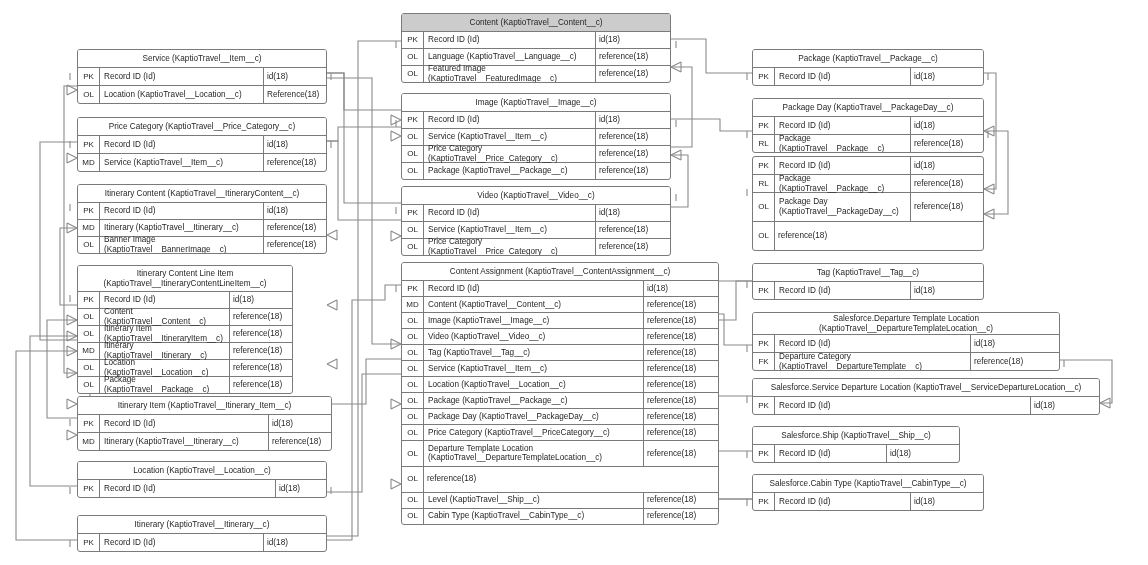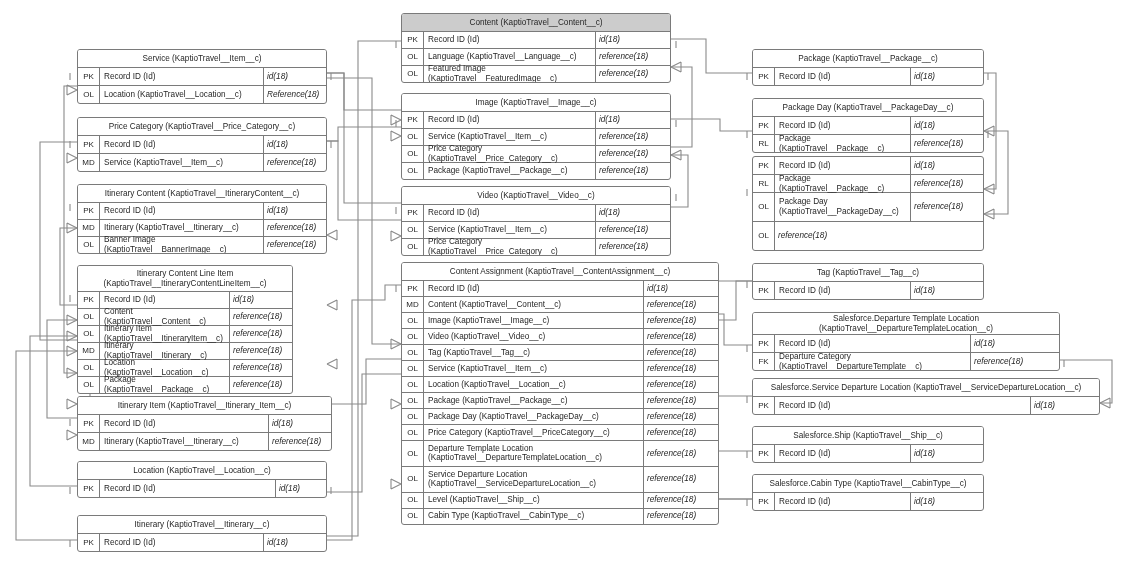--- a/index.html
+++ b/index.html
@@ -38,21 +38,21 @@
   }
   .c-name{
     flex:1 1 auto;box-sizing:border-box;
     border-right:1.2px solid #7a7a7a;
     display:flex;align-items:center;
     padding:2px 4px;white-space:pre-line;
   }
   .c-type{
     box-sizing:border-box;
     display:flex;align-items:center;
-    padding:2px 3px;white-space:nowrap;font-style:italic;
+    padding:2px 3px;white-space:nowrap;
   }
 </style>
 </head>
 <body>
 
 <div id="canvas">
 
   <svg class="wires" viewBox="0 0 1148 565" xmlns="http://www.w3.org/2000/svg">
     <g fill="none" stroke="#8a8a8a" stroke-width="1.1">
 
@@ -429,22 +429,20 @@
           <div class="c-type" style="flex: 0 0 74px;">reference(18)</div>
         </div>
         <div class="row" style="height: 24.75px;">
           <div class="c-key">OL</div>
           <div class="c-name">Departure Template Location
 (KaptioTravel__DepartureTemplateLocation__c)</div>
           <div class="c-type" style="flex: 0 0 74px;">reference(18)</div>
         </div>
         <div class="row" style="height: 24.75px;">
           <div class="c-key">OL</div>
-          <div class="c-name">Service Departure Location
-(KaptioTravel__ServiceDepartureLocation__c)</div>
           <div class="c-type" style="flex: 0 0 74px;">reference(18)</div>
         </div>
         <div class="row" style="height: 15px;">
           <div class="c-key">OL</div>
           <div class="c-name">Level (KaptioTravel__Ship__c)</div>
           <div class="c-type" style="flex: 0 0 74px;">reference(18)</div>
         </div>
         <div class="row" style="height: 15px;">
           <div class="c-key">OL</div>
           <div class="c-name">Cabin Type (KaptioTravel__CabinType__c)</div>
@@ -530,21 +528,21 @@
     <div class="entity" style="left: 752px; top: 378px; width: 348px;">
       <div class="ent-title" style="height: 18px; display: flex; align-items: center; justify-content: center;">Salesforce.Service Departure Location (KaptioTravel__ServiceDepartureLocation__c)</div>
       <div class="rows">
         <div class="row" style="height: 17px;">
           <div class="c-key">PK</div>
           <div class="c-name">Record ID (Id)</div>
           <div class="c-type" style="flex: 0 0 68px;">id(18)</div>
         </div>
       </div>
     </div>
-    <div class="entity" style="left: 752px; top: 426px; width: 232px;">
+    <div class="entity" style="left: 752px; top: 426px; width: 208px;">
       <div class="ent-title" style="height: 18px; display: flex; align-items: center; justify-content: center;">Salesforce.Ship (KaptioTravel__Ship__c)</div>
       <div class="rows">
         <div class="row" style="height: 17px;">
           <div class="c-key">PK</div>
           <div class="c-name">Record ID (Id)</div>
           <div class="c-type" style="flex: 0 0 72px;">id(18)</div>
         </div>
       </div>
     </div>
     <div class="entity" style="left: 752px; top: 474px; width: 232px;">

